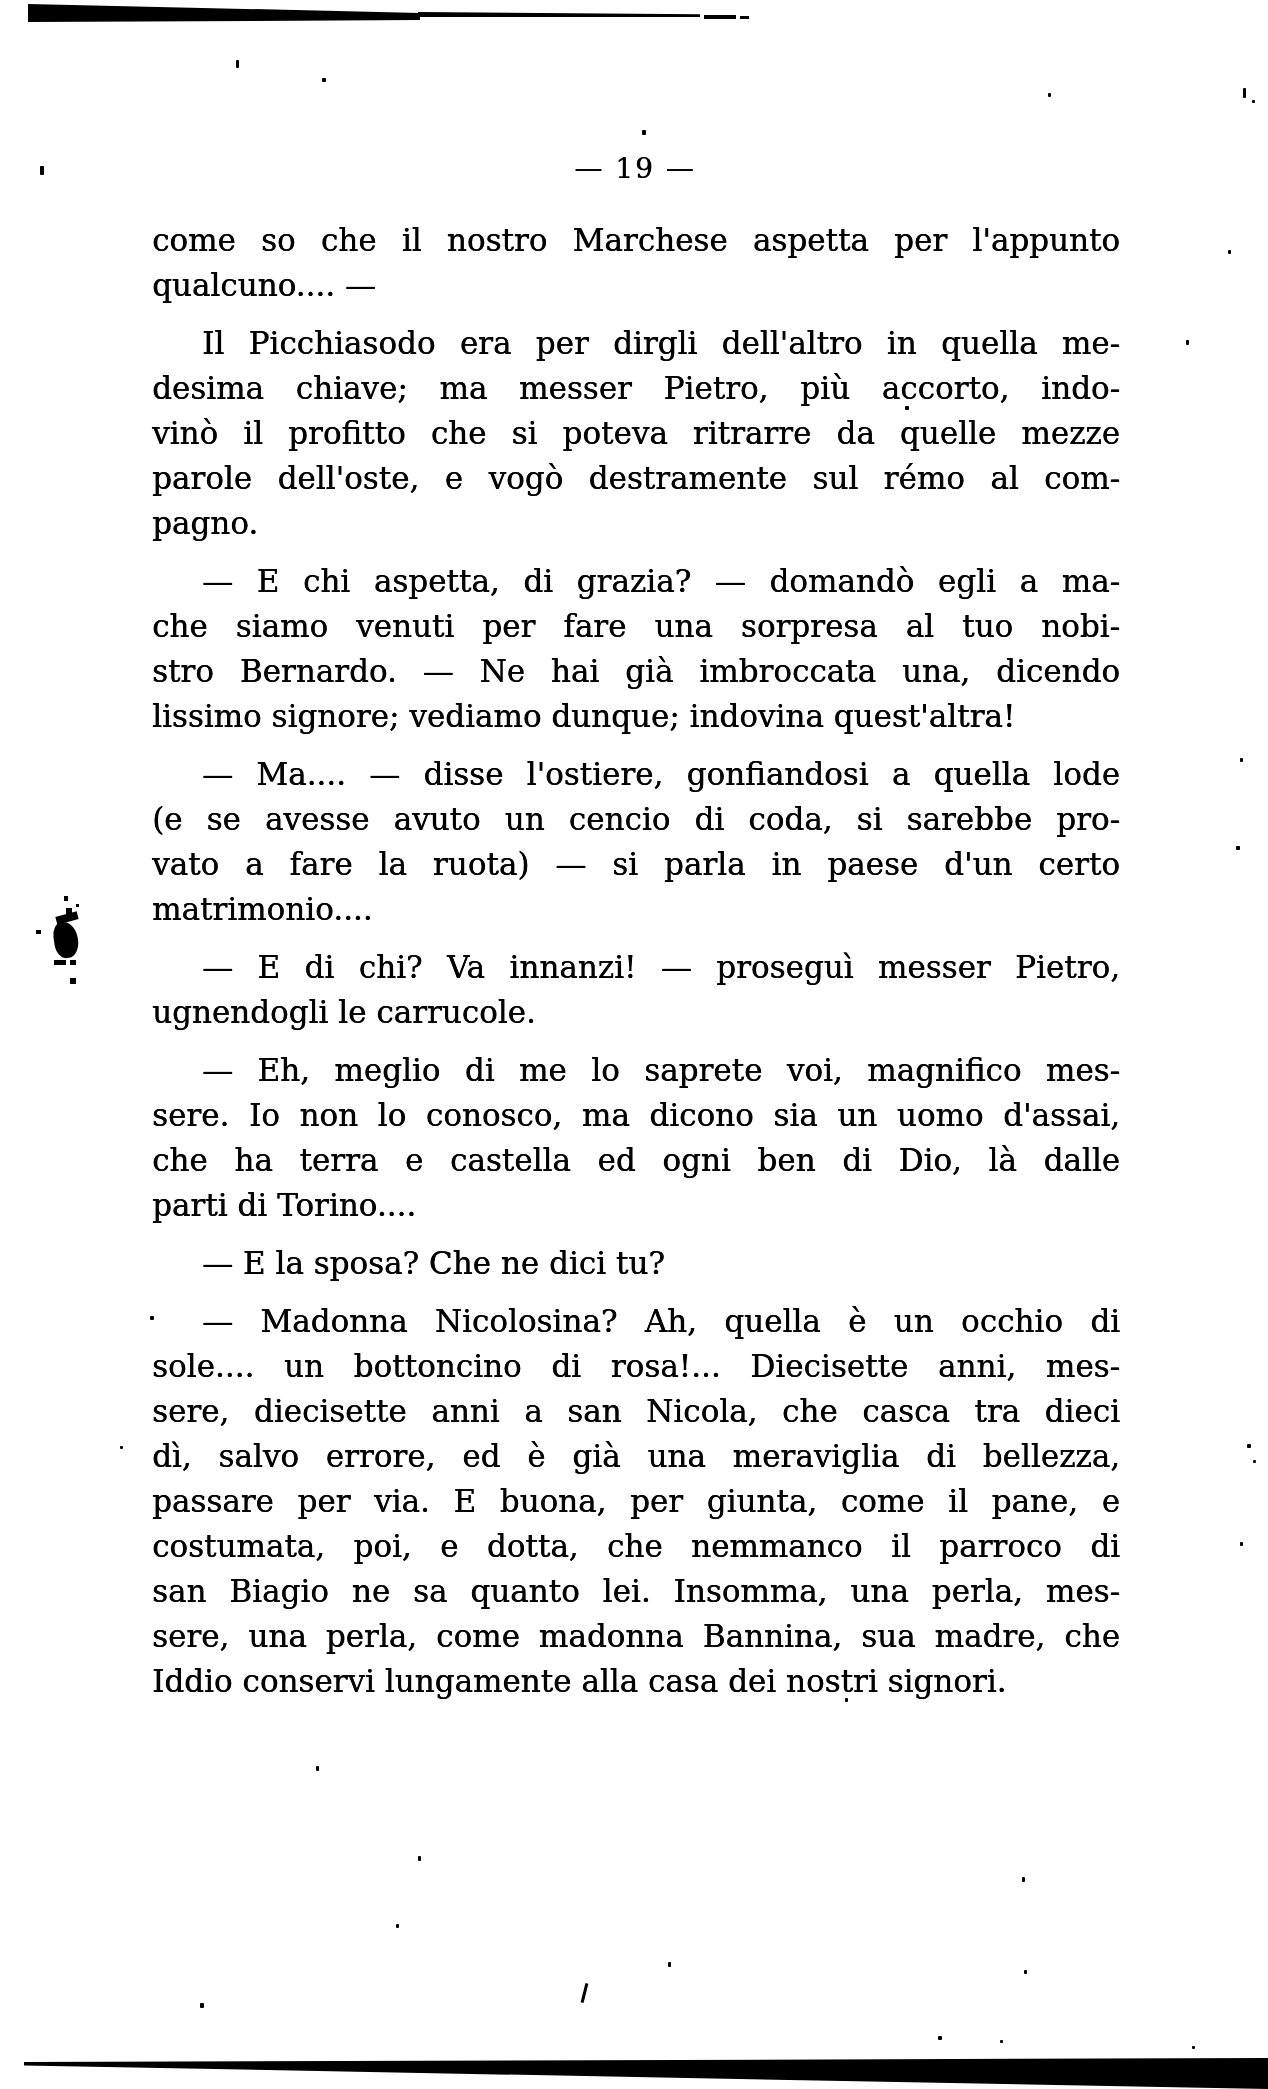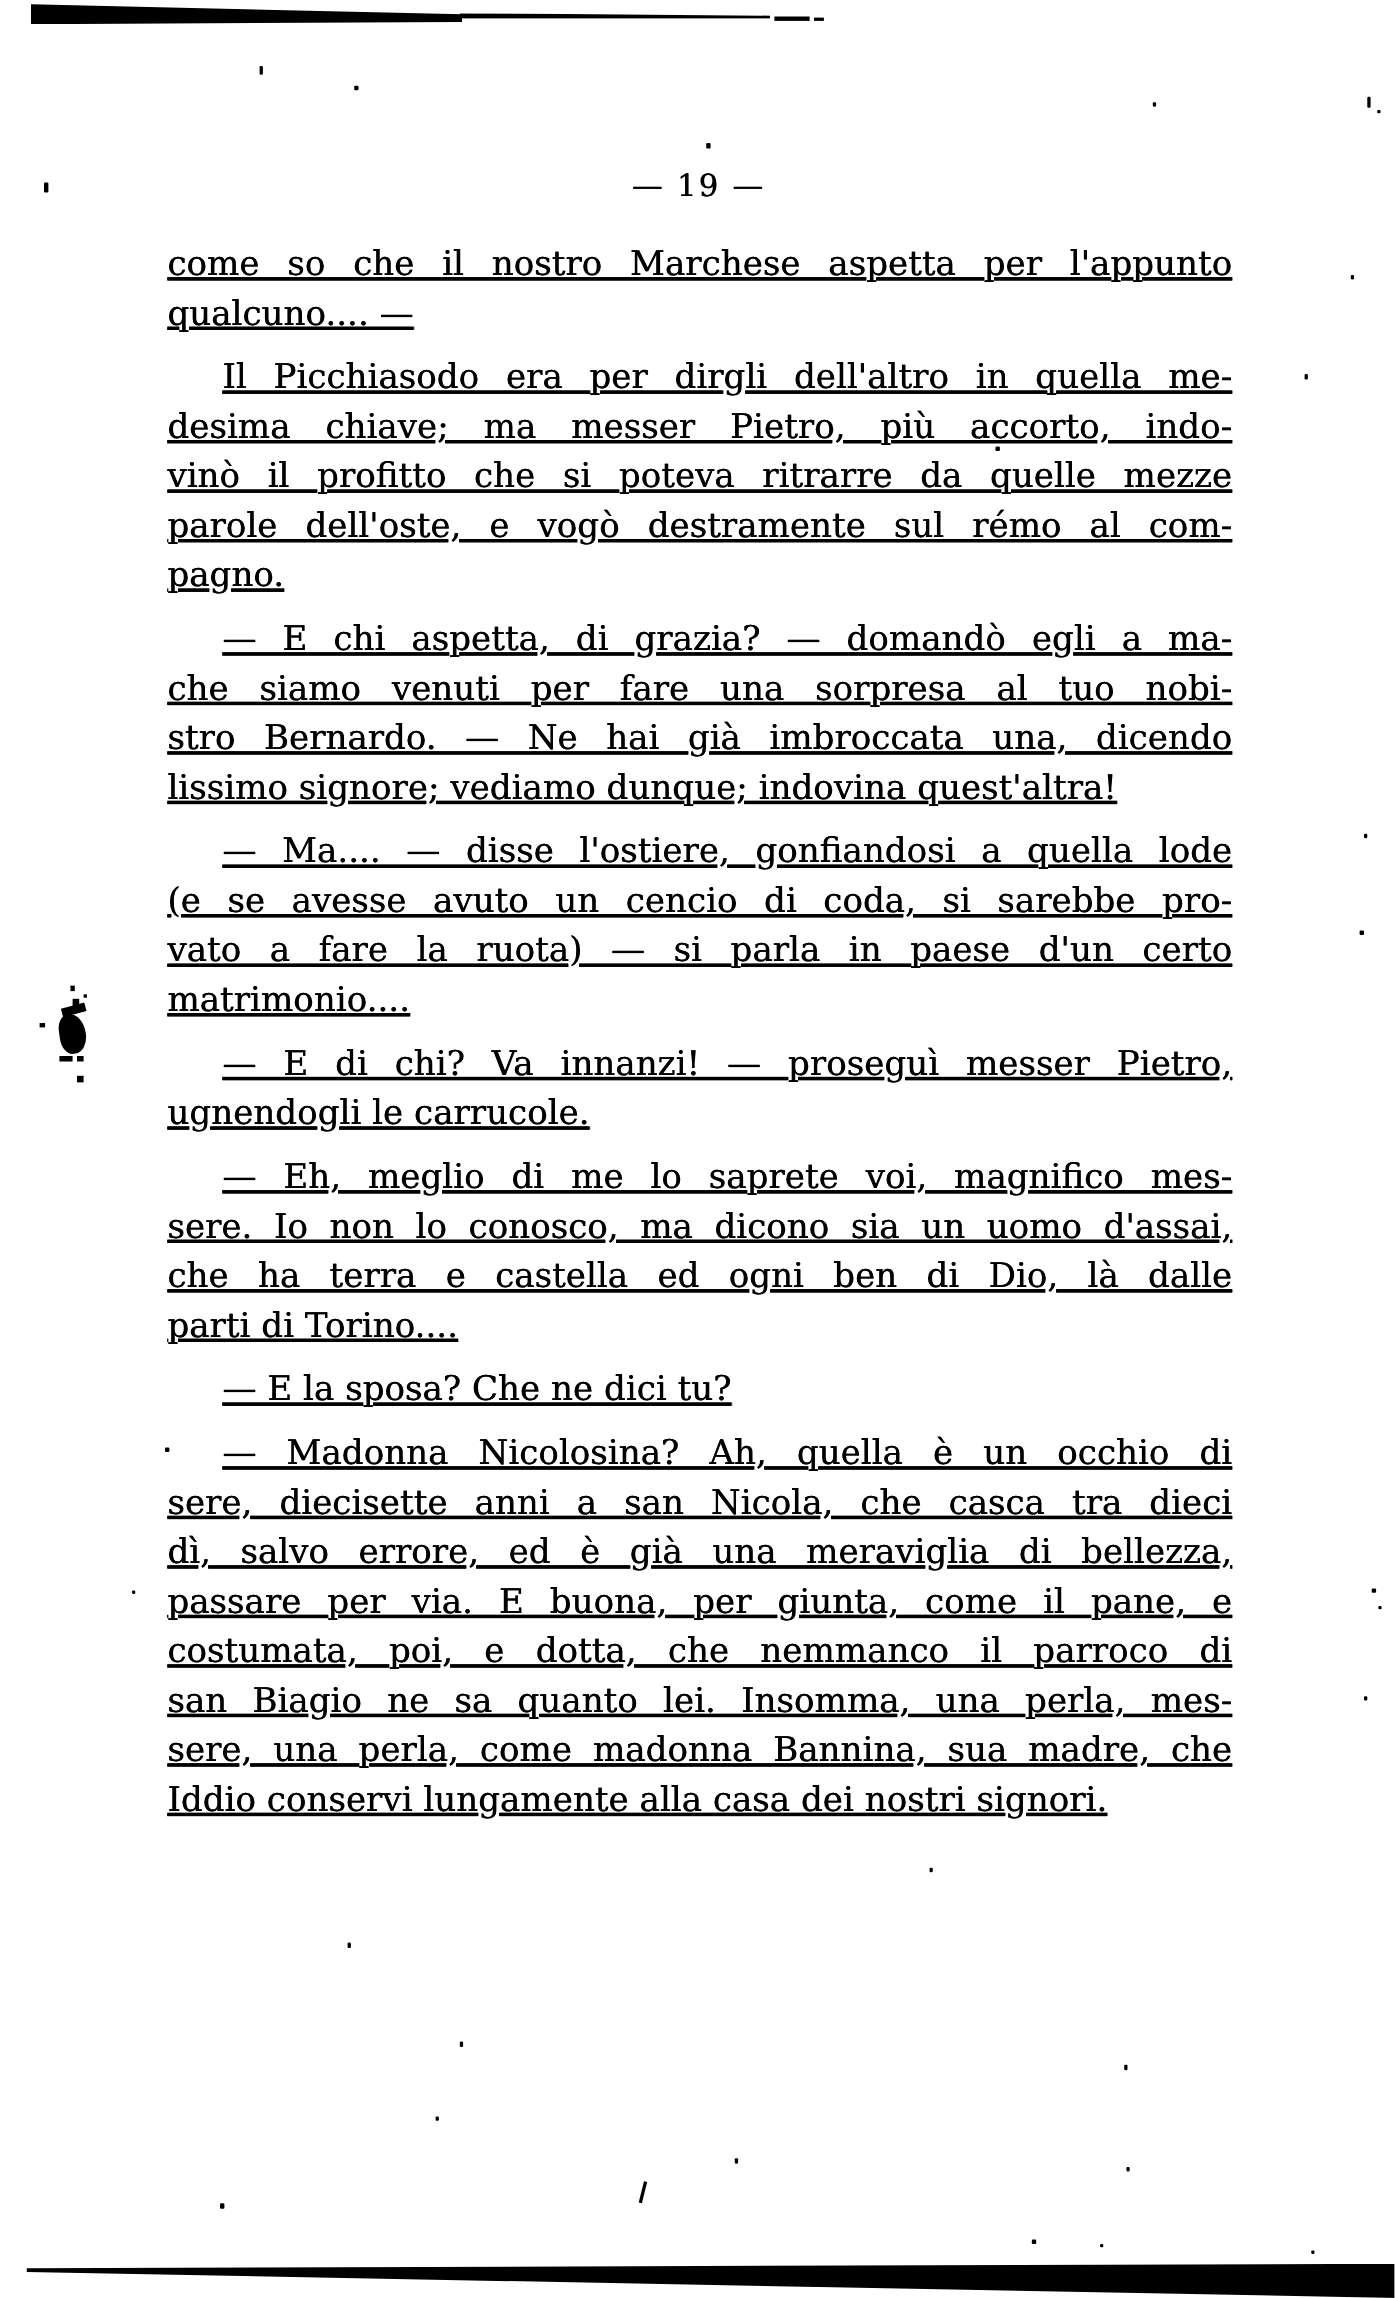--- a/index.html
+++ b/index.html
@@ -49,21 +49,20 @@
   
   .text-block{
     position:absolute;left:152px;top:218px;width:968px;
     font-size:31px;
     text-shadow:0.4px 0 0 #000;
   }
   .line{
     height:45px;line-height:45px;
     text-align:justify;text-align-last:justify;
     white-space:nowrap;
-    text-decoration:underline;
   }
   .line.last{text-align:left;text-align-last:left;white-space:normal;}
   .line.ind{padding-left:50px;margin-top:13px;}
 </style>
 </head>
 <body>
 
 <div class="page">
 
   <div class="art top-wedge"></div>
@@ -90,20 +89,21 @@
     <div class="line">vato a fare la ruota) — si parla in paese d'un certo</div>
     <div class="line last">matrimonio....</div>
     <div class="line ind">— E di chi? Va innanzi! — proseguì messer Pietro,</div>
     <div class="line last">ugnendogli le carrucole.</div>
     <div class="line ind">— Eh, meglio di me lo saprete voi, magnifico mes-</div>
     <div class="line">sere. Io non lo conosco, ma dicono sia un uomo d'assai,</div>
     <div class="line">che ha terra e castella ed ogni ben di Dio, là dalle</div>
     <div class="line last">parti di Torino....</div>
     <div class="line ind last">— E la sposa? Che ne dici tu?</div>
     <div class="line ind">— Madonna Nicolosina? Ah, quella è un occhio di</div>
+    <div class="line">sole.... un bottoncino di rosa!... Diecisette anni, mes-</div>
     <div class="line">sere, diecisette anni a san Nicola, che casca tra dieci</div>
     <div class="line">dì, salvo errore, ed è già una meraviglia di bellezza,</div>
     <div class="line">passare per via. E buona, per giunta, come il pane, e</div>
     <div class="line">costumata, poi, e dotta, che nemmanco il parroco di</div>
     <div class="line">san Biagio ne sa quanto lei. Insomma, una perla, mes-</div>
     <div class="line">sere, una perla, come madonna Bannina, sua madre, che</div>
     <div class="line last">Iddio conservi lungamente alla casa dei nostri signori.</div>
   </div>
 
   <div class="blot">

